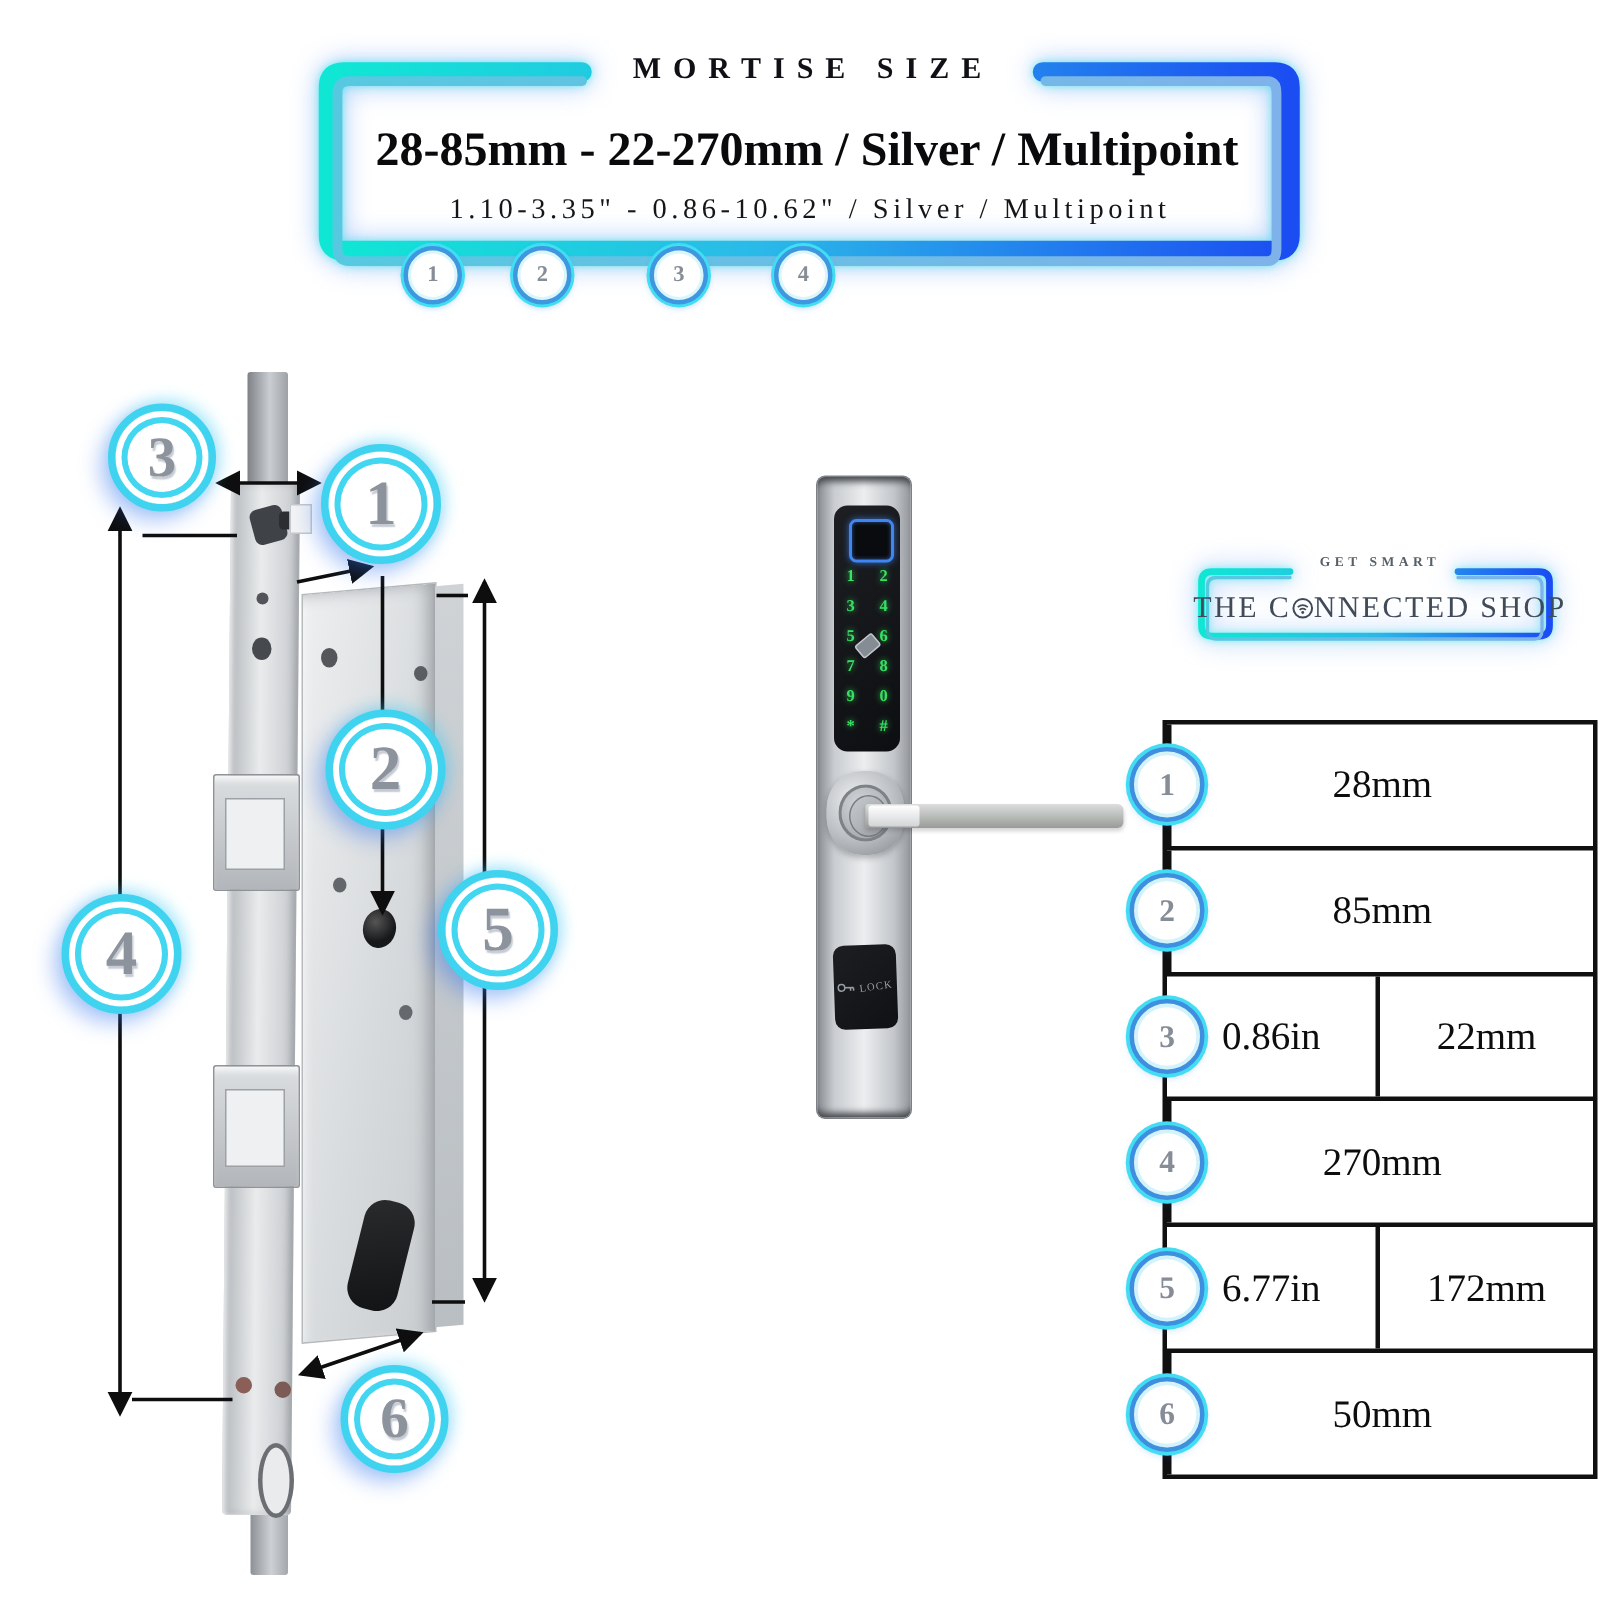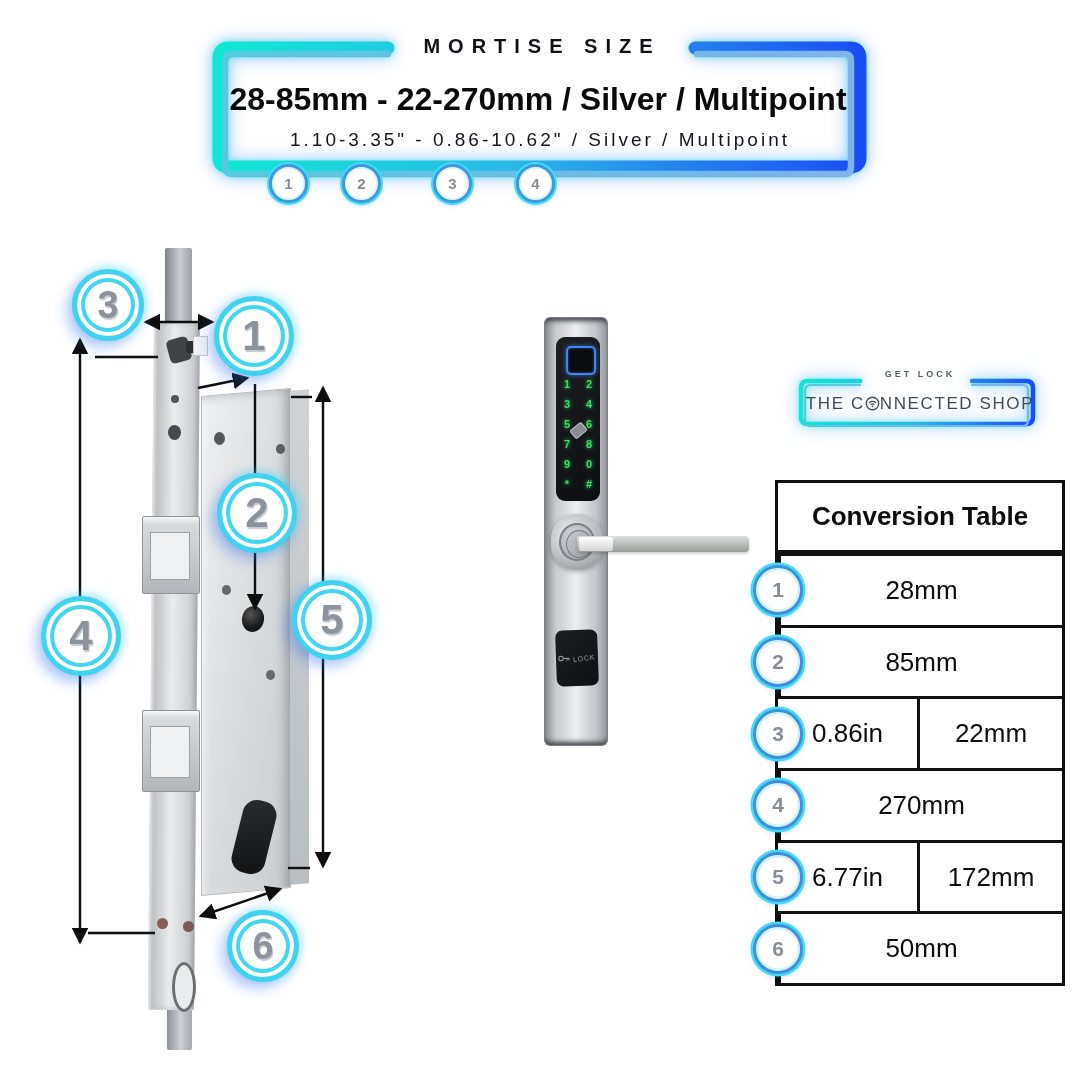--- a/index.html
+++ b/index.html
@@ -1,17 +1,17 @@
 <!DOCTYPE html>
 <html><head>
 <meta charset="utf-8">
 <style>
   html,body{margin:0;padding:0;background:#fff;}
   .page{position:relative;width:1080px;height:1080px;background:#ffffff;overflow:hidden;
-        font-family:Liberation Sans, sans-serif;}
+        font-family:Liberation Serif, serif;}
   .abs{position:absolute;}
 
   
   svg.neon{position:absolute;overflow:visible;
     filter:drop-shadow(0 0 3px rgba(26,230,226,.55)) drop-shadow(0 0 9px rgba(58,130,246,.40));}
   svg.neon path{fill:none;stroke-linecap:round;}
   .sA{stroke-width:13;}
   .sB{stroke-width:6.5;}
   .sA2{stroke-width:4.5;}
   .sB2{stroke-width:2.2;}
@@ -97,21 +97,21 @@
       background:linear-gradient(180deg,#dcdedf,#b4b6b3 60%,#999b98);box-shadow:0 2px 3px rgba(0,0,0,.18);}
   .hd-lever-block{left:579px;top:537px;width:34px;height:14px;border-radius:2px;
       background:linear-gradient(180deg,#ffffff,#d2d4d6);}
   .hd-panel{left:556px;top:630px;width:42px;height:56px;border-radius:7px;transform:rotate(-2deg);
       background:linear-gradient(135deg,#1c1e22,#101114);display:flex;align-items:center;justify-content:center;gap:3px;}
   .hd-lock-label{color:#979da4;font-size:7px;letter-spacing:.8px;transform:rotate(-6deg);}
 
   
   .lg-tag{left:795px;top:369px;width:250px;text-align:center;font-size:9px;font-weight:700;
       letter-spacing:3px;color:#566069;}
-  .lg-name{left:795px;top:394px;width:250px;text-align:center;font-size:17px;letter-spacing:1.6px;
+  .lg-name{left:795px;top:394px;width:250px;text-align:center;font-size:20px;letter-spacing:1.6px;
       color:#414b58;font-weight:500;white-space:nowrap;}
   .wifi-o{display:inline-block;vertical-align:-2px;}
 
   
   .ct{left:775px;top:480px;width:284px;height:500px;border:3px solid #101010;display:flex;
       flex-direction:column;background:#fff;z-index:4;}
   .ct-head{height:67px;display:flex;align-items:center;justify-content:center;
       font-size:26px;font-weight:700;color:#0d0d0d;border-bottom:3px solid #101010;}
   .ct-row{flex:1;display:flex;position:relative;border-top:3px solid #101010;}
   .ct-row:first-of-type{border-top:none;}
@@ -259,32 +259,31 @@
           <stop offset="1" stop-color="#1b4df2"></stop>
       </linearGradient>
       <linearGradient id="gB2" x1="0" y1="0" x2="1" y2="0">
         <stop offset="0" stop-color="#56c9e0"></stop>
           <stop offset="1" stop-color="#7fb2ea"></stop>
       </linearGradient>
     </defs>
     <path class="sA2" stroke="url(#gA2)" d="M 65,13 H 13 Q 6,13 6,20 V 49 Q 6,56 13,56 H 231 Q 238,56 238,49 V 20 Q 238,13 231,13 H 177"></path>
     <path class="sB2" stroke="url(#gB2)" d="M 65,17 H 16 Q 10,17 10,23 V 52 Q 10,58 16,58 H 228 Q 233,58 233,52 V 23 Q 233,17 228,17 H 177"></path>
   </svg>
-  <div class="abs lg-tag">GET LOCK</div>
+  <div class="abs lg-tag">GET SMART</div>
   <div class="abs lg-name">
     <span>THE C</span><span class="wifi-o"><svg width="15" height="15" viewBox="0 0 20 20">
       <circle cx="10" cy="10" r="8.3" fill="none" stroke="#414b58" stroke-width="1.8"></circle>
       <path d="M5.5,9 Q10,5.5 14.5,9" fill="none" stroke="#414b58" stroke-width="1.5"></path>
       <path d="M7.2,11.5 Q10,9.3 12.8,11.5" fill="none" stroke="#414b58" stroke-width="1.5"></path>
       <circle cx="10" cy="13.8" r="1.3" fill="#414b58"></circle>
     </svg></span><span>NNECTED SHOP</span>
   </div>
 
   <div class="abs ct">
-    <div class="ct-head">Conversion Table</div>
 
     <div class="ct-row">
       <div class="badge tb">
           <span>1</span>
         </div>
       <div class="ct-mm">28mm</div>
     </div>
     <div class="ct-row">
       <div class="badge tb">
           <span>2</span>

